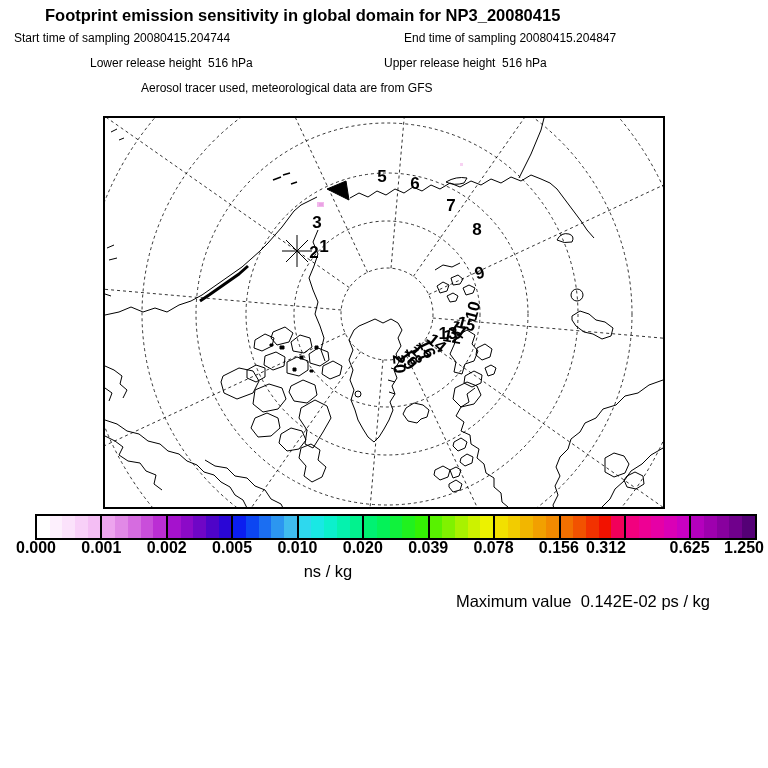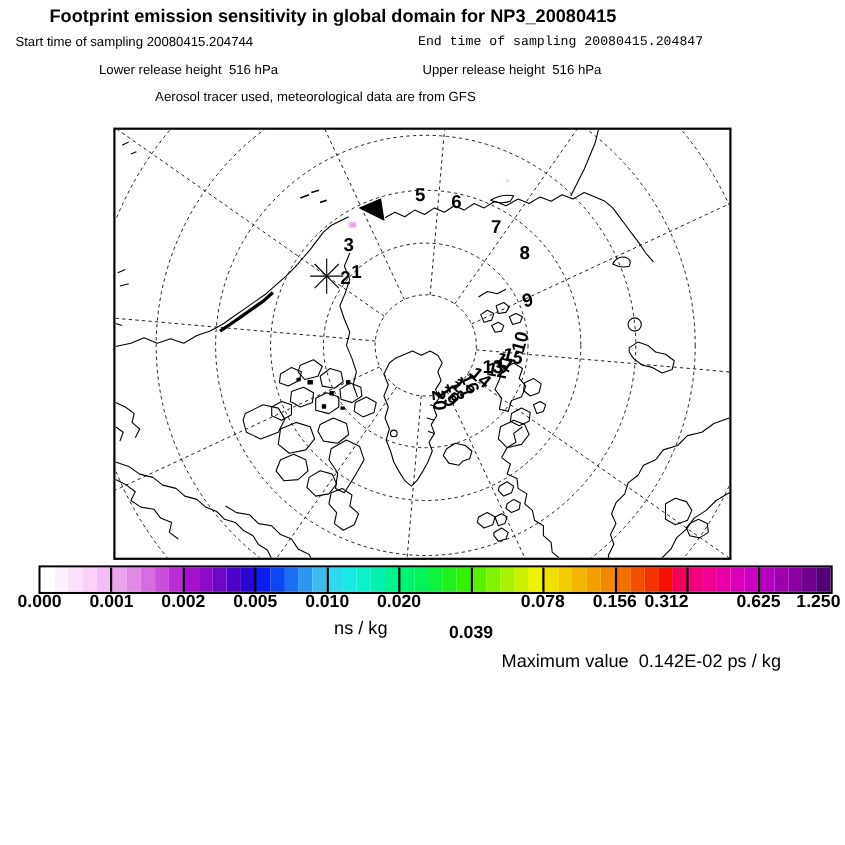--- a/index.html
+++ b/index.html
@@ -15,21 +15,21 @@
   .tick{position:absolute;top:539px;transform:translateX(-50%);font-size:16px;font-weight:bold;white-space:pre;}
   #unit-line{position:absolute;left:0;top:562px;width:656px;text-align:center;font-size:16.5px;}
   #max-line{position:absolute;left:0;top:592px;width:710px;text-align:right;font-size:16.5px;white-space:pre;}
   svg text{font-family:"Liberation Sans",sans-serif;font-weight:bold;}
 </style>
 </head>
 <body>
 
 <div class="abs hdr-title" style="left:45px;top:6px;">Footprint emission sensitivity in global domain for NP3_20080415</div>
 <div class="abs hdr-line pre" style="left:14px;top:31px;">Start time of sampling 20080415.204744</div>
-<div class="abs hdr-line pre" style="left:380px;top:31px;font-family:Liberation Mono, monospace;">End time of sampling 20080415.204847</div>
+<div class="abs hdr-line pre" style="left:404px;top:31px;">End time of sampling 20080415.204847</div>
 <div class="abs hdr-line pre" style="left:90px;top:56px;">Lower release height  516 hPa</div>
 <div class="abs hdr-line pre" style="left:384px;top:56px;">Upper release height  516 hPa</div>
 <div class="abs hdr-line pre" style="left:141px;top:81px;">Aerosol tracer used, meteorological data are from GFS</div>
 
 <div id="map-frame">
 <svg id="map-svg" width="558" height="389" viewBox="0 0 558 389">
   <g id="footprint-cells">
         <rect x="212" y="84" width="7" height="5" fill="#f2b8ec"></rect>
         <rect x="214" y="85" width="4" height="3" fill="#eaa2e4"></rect>
         <rect x="355" y="45" width="3" height="3" fill="#f7d2f2"></rect>
@@ -226,21 +226,21 @@
     <div class="cell" style="background: rgb(112, 0, 140);"></div>
     <div class="cell" style="background: rgb(84, 0, 118);"></div>
   </div>
 <div id="cbar-ticks">
     <div class="tick" style="left: 36px;">0.000</div>
     <div class="tick" style="left: 101.36px;">0.001</div>
     <div class="tick" style="left: 166.72px;">0.002</div>
     <div class="tick" style="left: 232.08px;">0.005</div>
     <div class="tick" style="left: 297.44px;">0.010</div>
     <div class="tick" style="left: 362.8px;">0.020</div>
-    <div class="tick" style="left: 428.16px; margin-top: 28px;">0.039</div>
+    <div class="tick" style="left: 428.16px;">0.039</div>
     <div class="tick" style="left: 493.52px;">0.078</div>
     <div class="tick" style="left: 558.88px;">0.156</div>
     <div class="tick" style="left: 606px;">0.312</div>
     <div class="tick" style="left: 689.6px;">0.625</div>
     <div class="tick" style="left: 744px;">1.250</div>
   </div>
 <div id="unit-line">ns / kg</div>
 <div id="max-line">Maximum value  0.142E-02 ps / kg</div>
 
 </body></html>

